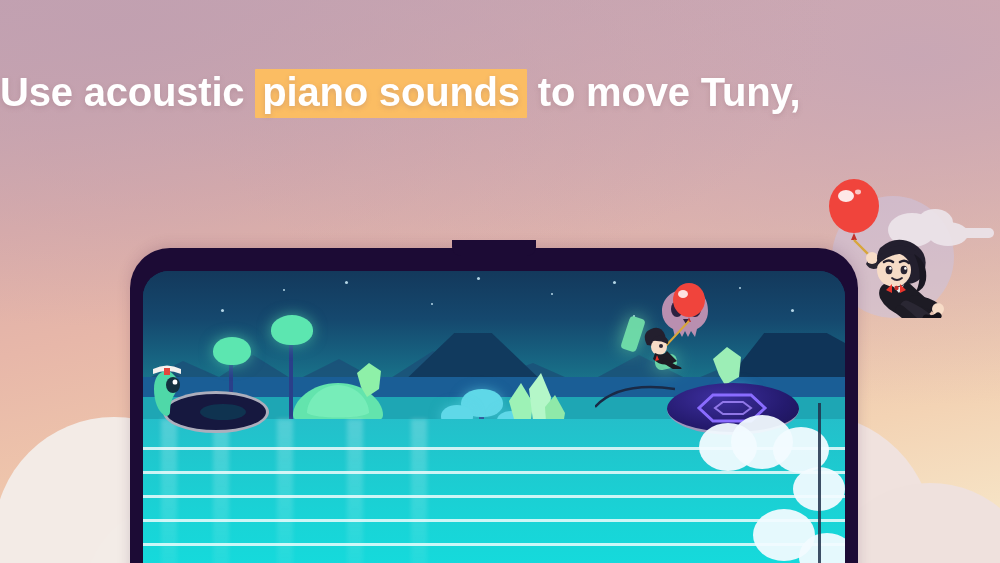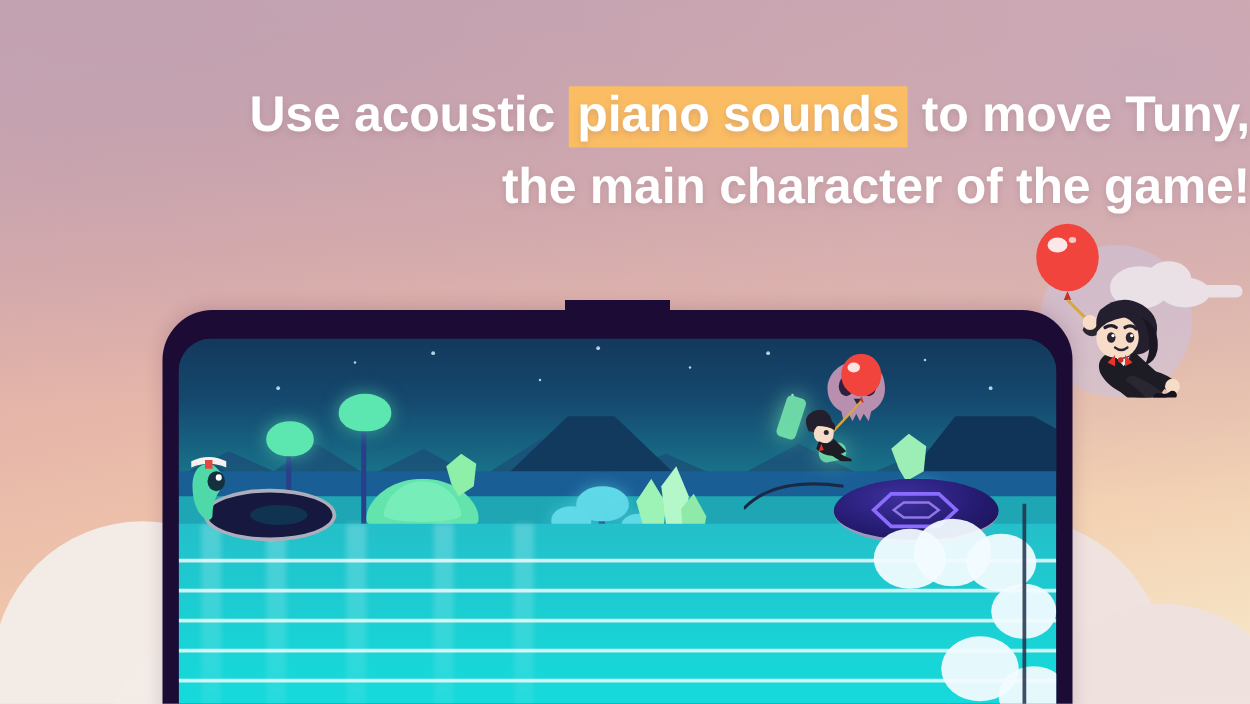--- a/index.html
+++ b/index.html
@@ -24,30 +24,29 @@
   
   .cloud-blob { position:absolute; border-radius:50%; background:#f4ece7; filter:blur(0.3px); }
   #cloud-bl { left:-6px; bottom:-94px; width:240px; height:240px; background:#f3ebe6; }
   #cloud-bl2 { left:84px; bottom:-130px; width:190px; height:190px; background:#f3ece7; }
   #cloud-br { right:66px; bottom:-100px; width:250px; height:250px; background:#f0e2de; }
   #cloud-br2 { right:-40px; bottom:-140px; width:220px; height:220px; background:#efe1dd; }
 
   
   .headline {
     position:absolute; left:0; right:0; top:64px;
-    text-align:right;
+    text-align:left;
     color:#fff;
     font-size:40px;
     font-weight:bold;
     line-height:1.42;
     letter-spacing:-0.2px;
     text-shadow:0 2px 5px rgba(150,110,120,0.30);
     z-index:6;
     white-space:nowrap;
-    padding-left:21px;
   }
   .headline .line { display:block; }
   .hl-mark {
     background:#fbbd63;
     color:#fff;
     padding:1px 7px 4px 7px;
     border-radius:1px;
     box-decoration-break:clone;
     -webkit-box-decoration-break:clone;
   }
@@ -137,21 +136,20 @@
 </head>
 <body>
 
 <div class="cloud-blob" id="cloud-bl"></div>
 <div class="cloud-blob" id="cloud-bl2"></div>
 <div class="cloud-blob" id="cloud-br"></div>
 <div class="cloud-blob" id="cloud-br2"></div>
 
 <div class="headline">
   <span class="line"><span>Use acoustic </span><span class="hl-mark">piano sounds</span><span> to move Tuny,</span></span>
-  <span class="line">the main character of the game!</span>
 </div>
 
 <div id="hero-halo"></div>
 <svg id="hero-cloud" viewBox="0 0 110 46">
   <g fill="#ece4ea" opacity="0.93">
     <ellipse cx="26" cy="24" rx="24" ry="17"></ellipse>
     <ellipse cx="49" cy="17" rx="18" ry="14"></ellipse>
     <ellipse cx="62" cy="28" rx="20" ry="12"></ellipse>
     <rect x="58" y="22" width="50" height="10" rx="5"></rect>
   </g>

